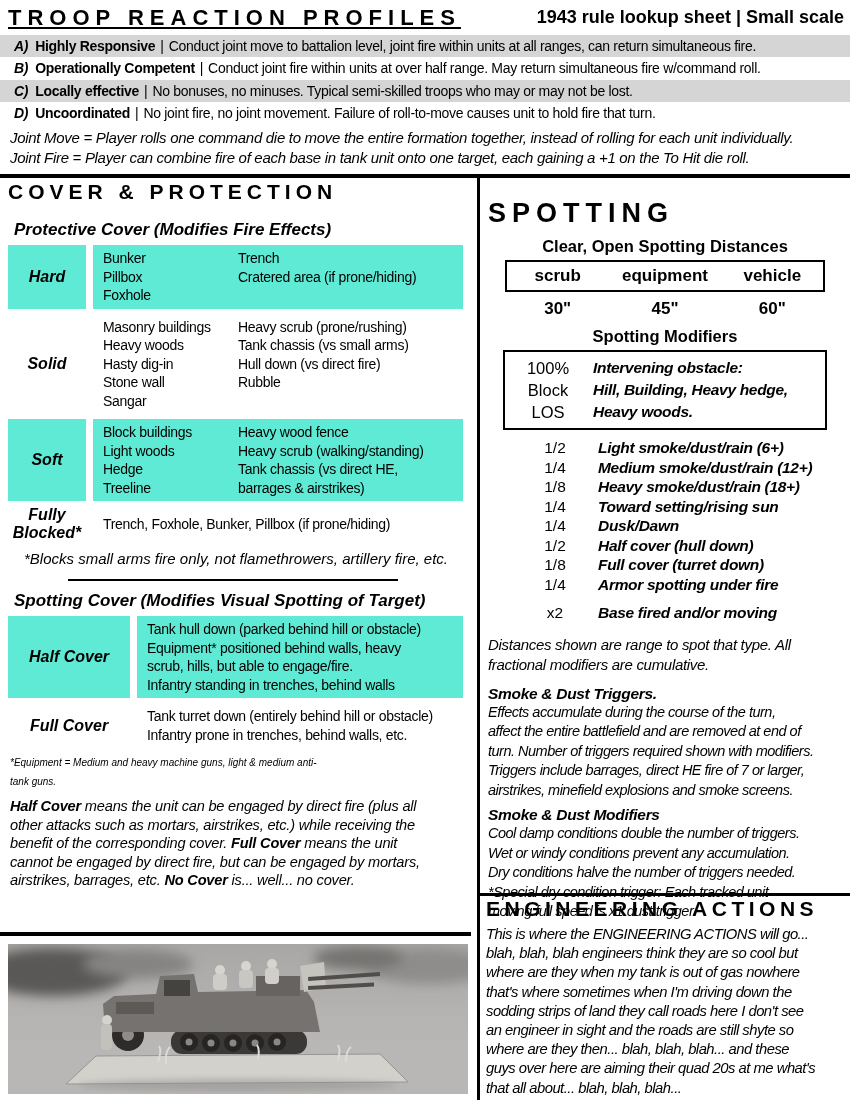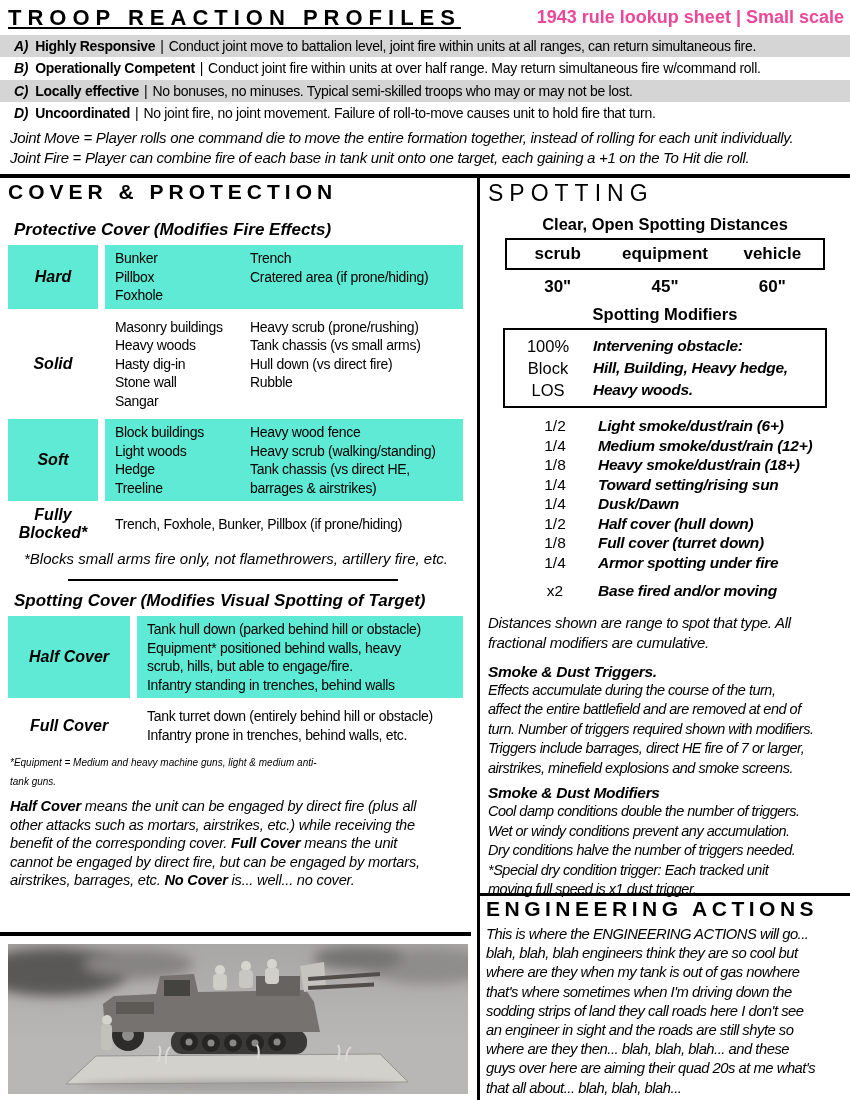--- a/index.html
+++ b/index.html
@@ -2,62 +2,62 @@
 <html><head>
 <meta charset="utf-8">
 <style>
   html,body{margin:0;padding:0;background:#fff;}
   .page{position:relative;width:850px;height:1100px;background:#fff;overflow:hidden;
         font-family:"Liberation Sans",sans-serif;color:#000;}
 
   
   .header{position:absolute;top:2px;left:8px;right:6px;display:flex;justify-content:space-between;align-items:flex-start;}
   .title{font-size:22px;font-weight:bold;letter-spacing:6px;padding-top:3px;white-space:nowrap;text-decoration:underline;}
-  .subtitle{font-size:18px;font-weight:bold;color:#ec4899;padding-top:5px;white-space:nowrap;}
+  .subtitle{font-size:18px;font-weight:bold;color:#000000;padding-top:5px;white-space:nowrap;}
 
   
   .rrows{position:absolute;top:35px;left:0;right:0;}
   .rrow{height:22.4px;line-height:22.4px;font-size:14px;letter-spacing:-0.3px;padding-left:14px;white-space:nowrap;}
   .rrow.shade{background:#d5d5d5;}
   .rletter{font-weight:bold;font-style:italic;margin-right:7px;}
   .rname{font-weight:bold;}
   .rsep{margin:0 5px;}
 
   .joint{position:absolute;top:128px;left:10px;font-style:italic;font-size:15px;letter-spacing:-0.3px;line-height:20px;white-space:pre;}
 
   .main-rule{position:absolute;top:174px;left:0;width:850px;height:4px;background:#000;}
   .vdivider{position:absolute;top:174px;left:477px;width:3px;height:926px;background:#000;}
 
   
   .leftcol{position:absolute;top:178px;left:0;width:471px;}
   .h2{font-size:21px;font-weight:bold;letter-spacing:5px;margin:2px 0 0 8px;white-space:nowrap;}
   .h3{font-size:17px;font-weight:bold;font-style:italic;margin:16px 0 0 14px;white-space:nowrap;}
   .h3.second{margin-top:10px;}
   .prow{display:flex;margin:5px 8px 0 8px;gap:7px;font-size:14px;letter-spacing:-0.3px;line-height:18.5px;}
-  .plabel{width:90px;flex:none;display:flex;align-items:center;justify-content:center;text-align:center;
+  .plabel{width:78px;flex:none;display:flex;align-items:center;justify-content:center;text-align:center;
           font-weight:bold;font-style:italic;font-size:16px;line-height:18px;letter-spacing:0;}
   .pbody{flex:1;display:flex;padding:4px 0 4px 10px;}
   .pbody.single{align-items:center;}
   .prow.shade .plabel,.prow.shade .pbody{background:#5eead4;}
   .pcol1{width:135px;flex:none;white-space:nowrap;}
   .pcol2{flex:1;white-space:nowrap;}
   .stable .plabel{width:122px;}
   .stable .pbody{display:block;white-space:nowrap;}
   .note{font-style:italic;font-size:15px;margin:8px 0 0 24px;white-space:nowrap;}
   .midline{height:0;border-top:2px solid #000;width:330px;margin:12px 0 0 68px;}
   .eqnote{font-style:italic;font-size:10px;margin:6px 0 0 10px;line-height:18.5px;white-space:pre;}
   .coverpara{font-style:italic;font-size:14.6px;letter-spacing:-0.2px;line-height:18.5px;margin:6px 30px 0 10px;}
   .coverpara .b{font-weight:bold;}
 
   .photo-rule{position:absolute;top:932px;left:0;width:471px;height:4px;background:#000;}
   .photo{position:absolute;top:944px;left:8px;width:460px;height:150px;}
 
   
   .rightcol{position:absolute;top:178px;left:480px;width:370px;}
-  .rh2{font-size:23px;font-weight:normal;letter-spacing:6px;margin:2px 0 0 8px;white-space:nowrap;}
+  .rh2{font-size:27px;font-weight:bold;letter-spacing:6px;margin:20px 0 0 8px;white-space:nowrap;}
   .h4{text-align:center;font-size:16.5px;font-weight:bold;margin-top:8px;white-space:nowrap;}
   .distbox{width:304px;margin:4px auto 0;border:2px solid #000;display:grid;grid-template-columns:1fr 1.4fr 1fr;
            font-weight:bold;font-size:17px;padding:4px 6px;text-align:center;}
   .distvals{width:304px;margin:7px auto 0;display:grid;grid-template-columns:1fr 1.4fr 1fr;
             font-weight:bold;font-size:17px;text-align:center;}
   .blockbox{width:308px;margin:4px auto 0;border:2px solid #000;display:flex;padding:5px 6px;}
   .blockleft{width:74px;flex:none;text-align:center;font-size:16.5px;line-height:22px;}
   .blockright{flex:1;font-weight:bold;font-style:italic;font-size:15.5px;letter-spacing:-0.3px;line-height:22px;padding-left:8px;white-space:nowrap;}
   .modlist{margin-top:8px;}
   .modrow{display:flex;font-size:15.5px;line-height:19.5px;}

